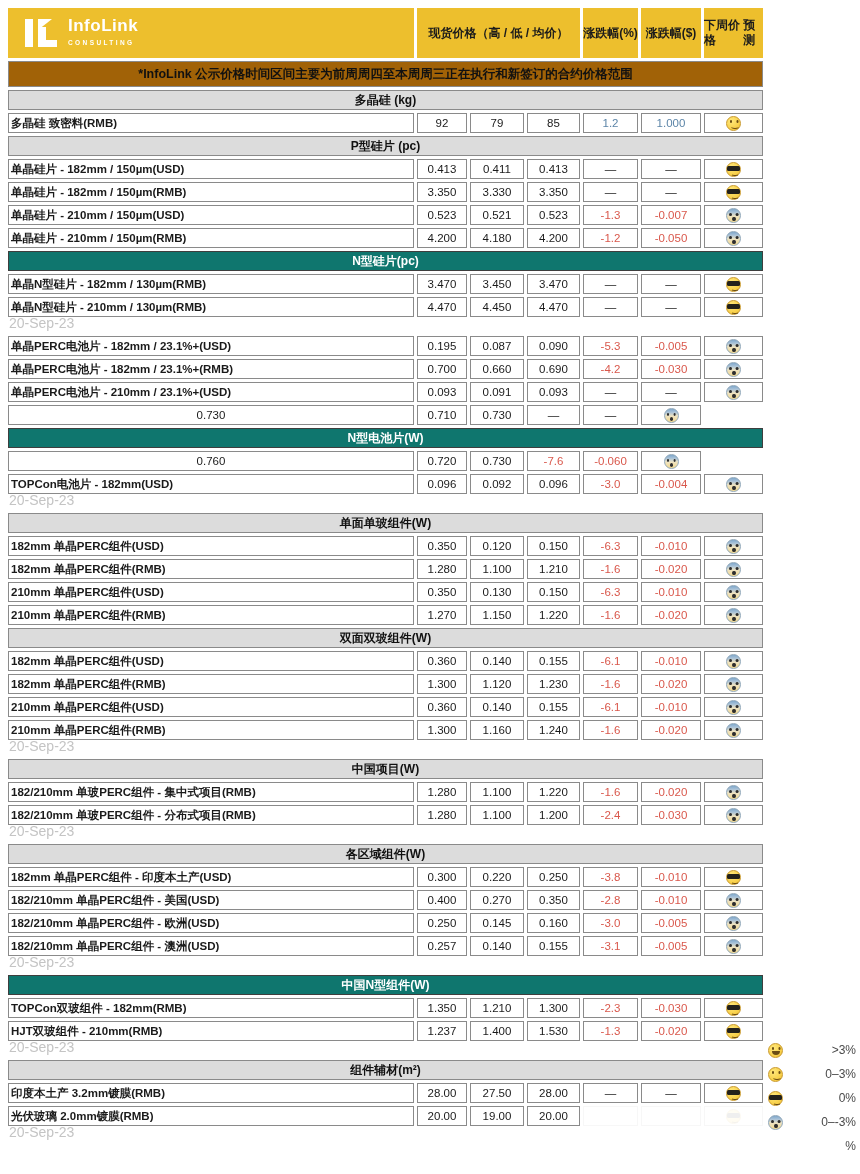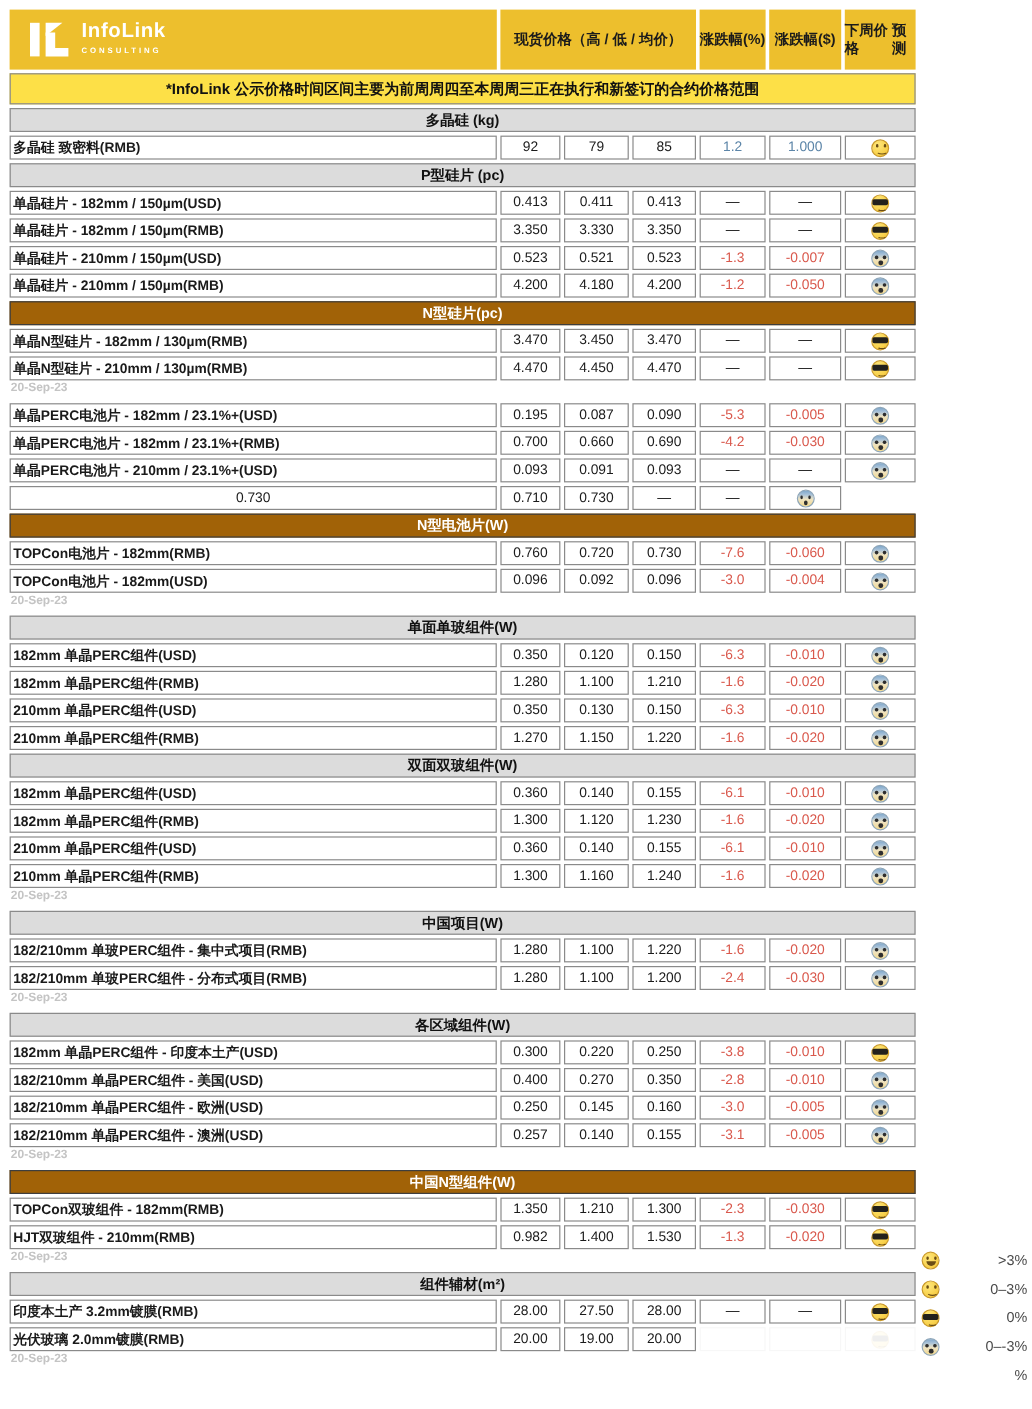--- a/index.html
+++ b/index.html
@@ -10,32 +10,32 @@
   .block { display:flex; flex-direction:column; gap:3px; position:relative; }
   .main-header { display:grid; grid-template-columns:406px 163px 55px 60px 59px; column-gap:3px; height:50px; }
   .main-header .hcell { background:#EDBF2D; display:flex; flex-direction:row; align-items:center; justify-content:center;
     font-weight:bold; font-size:12px; line-height:15px; color:#1b1b1b; }
   .logo-cell { flex-direction:row !important; justify-content:flex-start !important; padding-left:14px; gap:8px; }
   .logo-mark svg { display:block; }
   .logo-text { display:flex; flex-direction:column; }
   .logo-name { color:#fff; font-size:17px; font-weight:bold; letter-spacing:.5px; line-height:18px; }
   .logo-sub { color:#fff; font-size:6.5px; letter-spacing:2.4px; font-weight:bold; }
   .note-row { height:26px; border:1px solid #8a8a8a; display:flex; align-items:center; justify-content:center;
-    font-weight:bold; font-size:12.5px; color:#111; background:#fde047; }
+    font-weight:bold; font-size:12.5px; color:#111; background:#a16207; }
   .section-header { height:20px; border:1px solid #8a8a8a; display:flex; align-items:center; justify-content:center;
     font-weight:bold; font-size:12px;text-align:center; }
   .section-header.light { background:#DCDCDC; color:#111; }
-  .section-header.dark { background:#a16207; color:#fff; border-color:#3e3e3e; }
+  .section-header.dark { background:#0f766e; color:#fff; border-color:#3e3e3e; }
   .row { display:grid; grid-template-columns:406px 50px 54px 53px 55px 60px 59px; column-gap:3px; height:20px; }
   .cell { border:1px solid #8a8a8a; background:#fff; display:flex; align-items:center; justify-content:center;
     font-size:11.5px; color:#1a1a1a; overflow:hidden; white-space:nowrap; }
   .cell.label { justify-content:flex-start; padding-left:2px; font-weight:bold; }
   .neg { color:#D9584C; }
   .pos { color:#5C85A8; }
-  .date { font-size:10px; color:#C4C4C4; margin:1px 0 7px 1px; line-height:11px;font-weight:bold; }
+  .date { font-size:14px; color:#C4C4C4; margin:1px 0 7px 1px; line-height:11px; }
   .covered-overlay { position:absolute; left:572px; top:44px; width:202px; height:26px;
     background:rgba(255,255,255,.93); z-index:5; }
   
   .emo { width:15px; height:15px; border-radius:50%; position:relative; display:block; flex:0 0 auto;
     background:radial-gradient(circle at 35% 30%, #FFE77A, #F7CE46 70%, #EDB73C); border:1px solid #C9992B; }
   .emo.smile::before, .emo.grin::before { content:""; position:absolute; top:3.5px; left:2.5px; width:2.2px; height:2.6px;
     background:#6b4d14; border-radius:50%; box-shadow:6.5px 0 0 #6b4d14; }
   .emo.smile::after { content:""; position:absolute; top:5.5px; left:2.8px; width:8px; height:5px;
     border:1.4px solid transparent; border-bottom-color:#6b4d14; border-radius:50%; }
   .emo.grin::after { content:""; position:absolute; top:7.5px; left:3px; width:7.5px; height:4px;
@@ -214,21 +214,20 @@
           <div class="cell num">0.710</div>
           <div class="cell num">0.730</div>
           <div class="cell num">—</div>
           <div class="cell num">—</div>
           <div class="cell emoji-cell">
             <div class="emo scream"></div>
           </div>
         </div>
         <div class="section-header dark">N型电池片(W)</div>
         <div class="row">
-          <div class="cell label">TOPCon电池片 - 182mm(RMB)</div>
           <div class="cell num">0.760</div>
           <div class="cell num">0.720</div>
           <div class="cell num">0.730</div>
           <div class="cell num neg">-7.6</div>
           <div class="cell num neg">-0.060</div>
           <div class="cell emoji-cell">
             <div class="emo scream"></div>
           </div>
         </div>
         <div class="row">
@@ -419,21 +418,21 @@
           <div class="cell num">1.210</div>
           <div class="cell num">1.300</div>
           <div class="cell num neg">-2.3</div>
           <div class="cell num neg">-0.030</div>
           <div class="cell emoji-cell">
             <div class="emo cool"></div>
           </div>
         </div>
         <div class="row">
           <div class="cell label">HJT双玻组件 - 210mm(RMB)</div>
-          <div class="cell num">0.982</div>
+          <div class="cell num">1.237</div>
           <div class="cell num">1.400</div>
           <div class="cell num">1.530</div>
           <div class="cell num neg">-1.3</div>
           <div class="cell num neg">-0.020</div>
           <div class="cell emoji-cell">
             <div class="emo cool"></div>
           </div>
         </div>
       </div>
       <div class="date">20-Sep-23</div>

